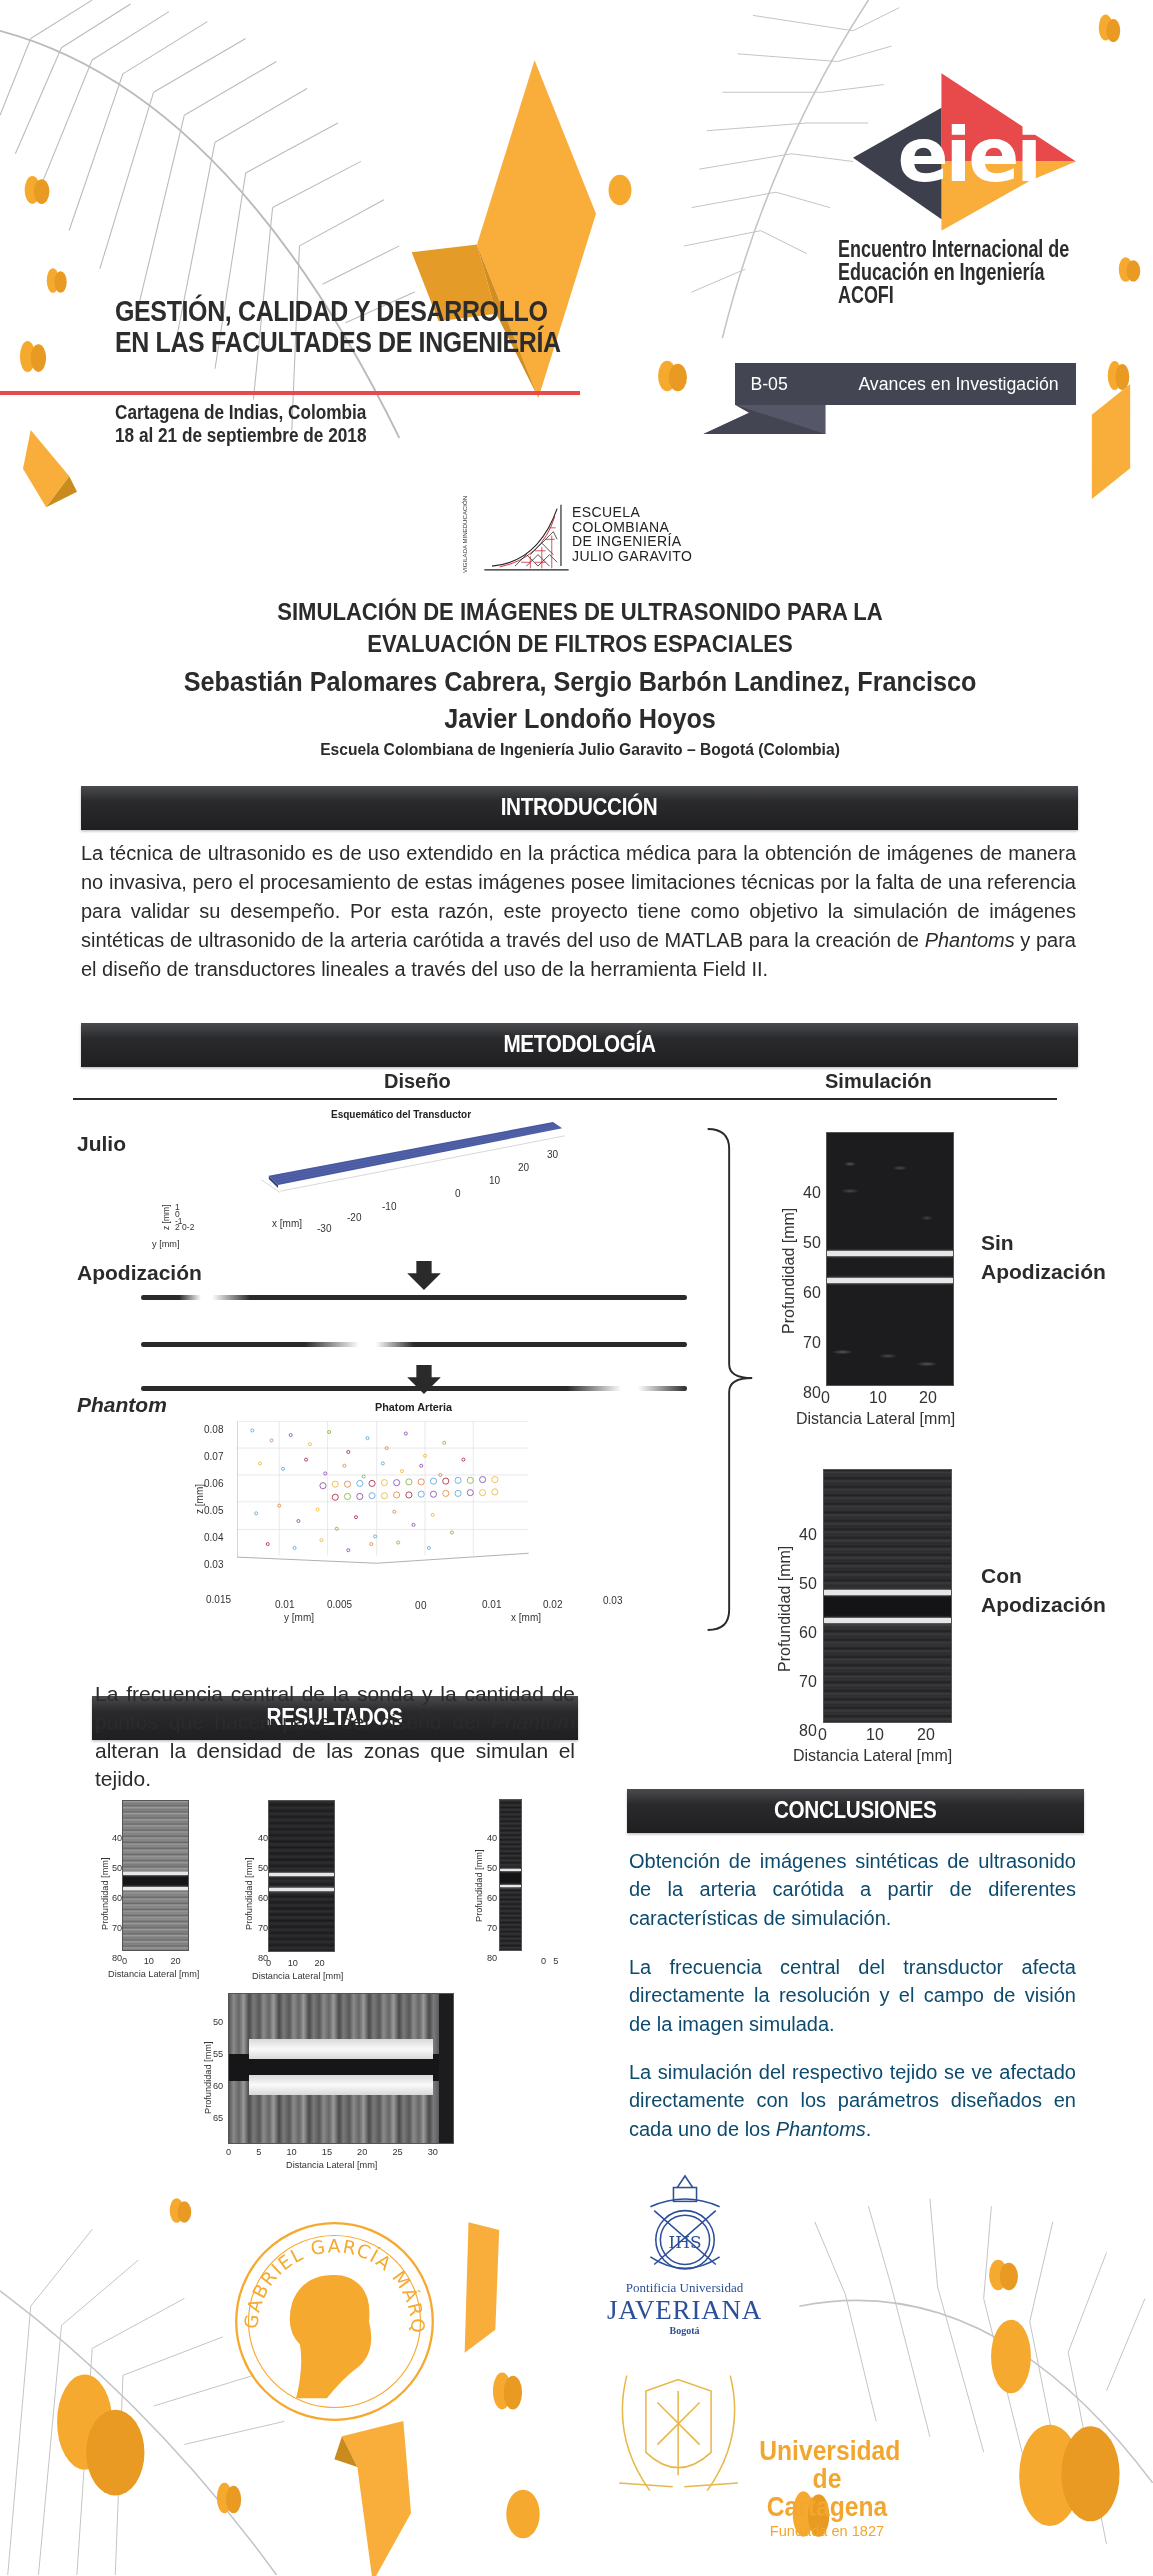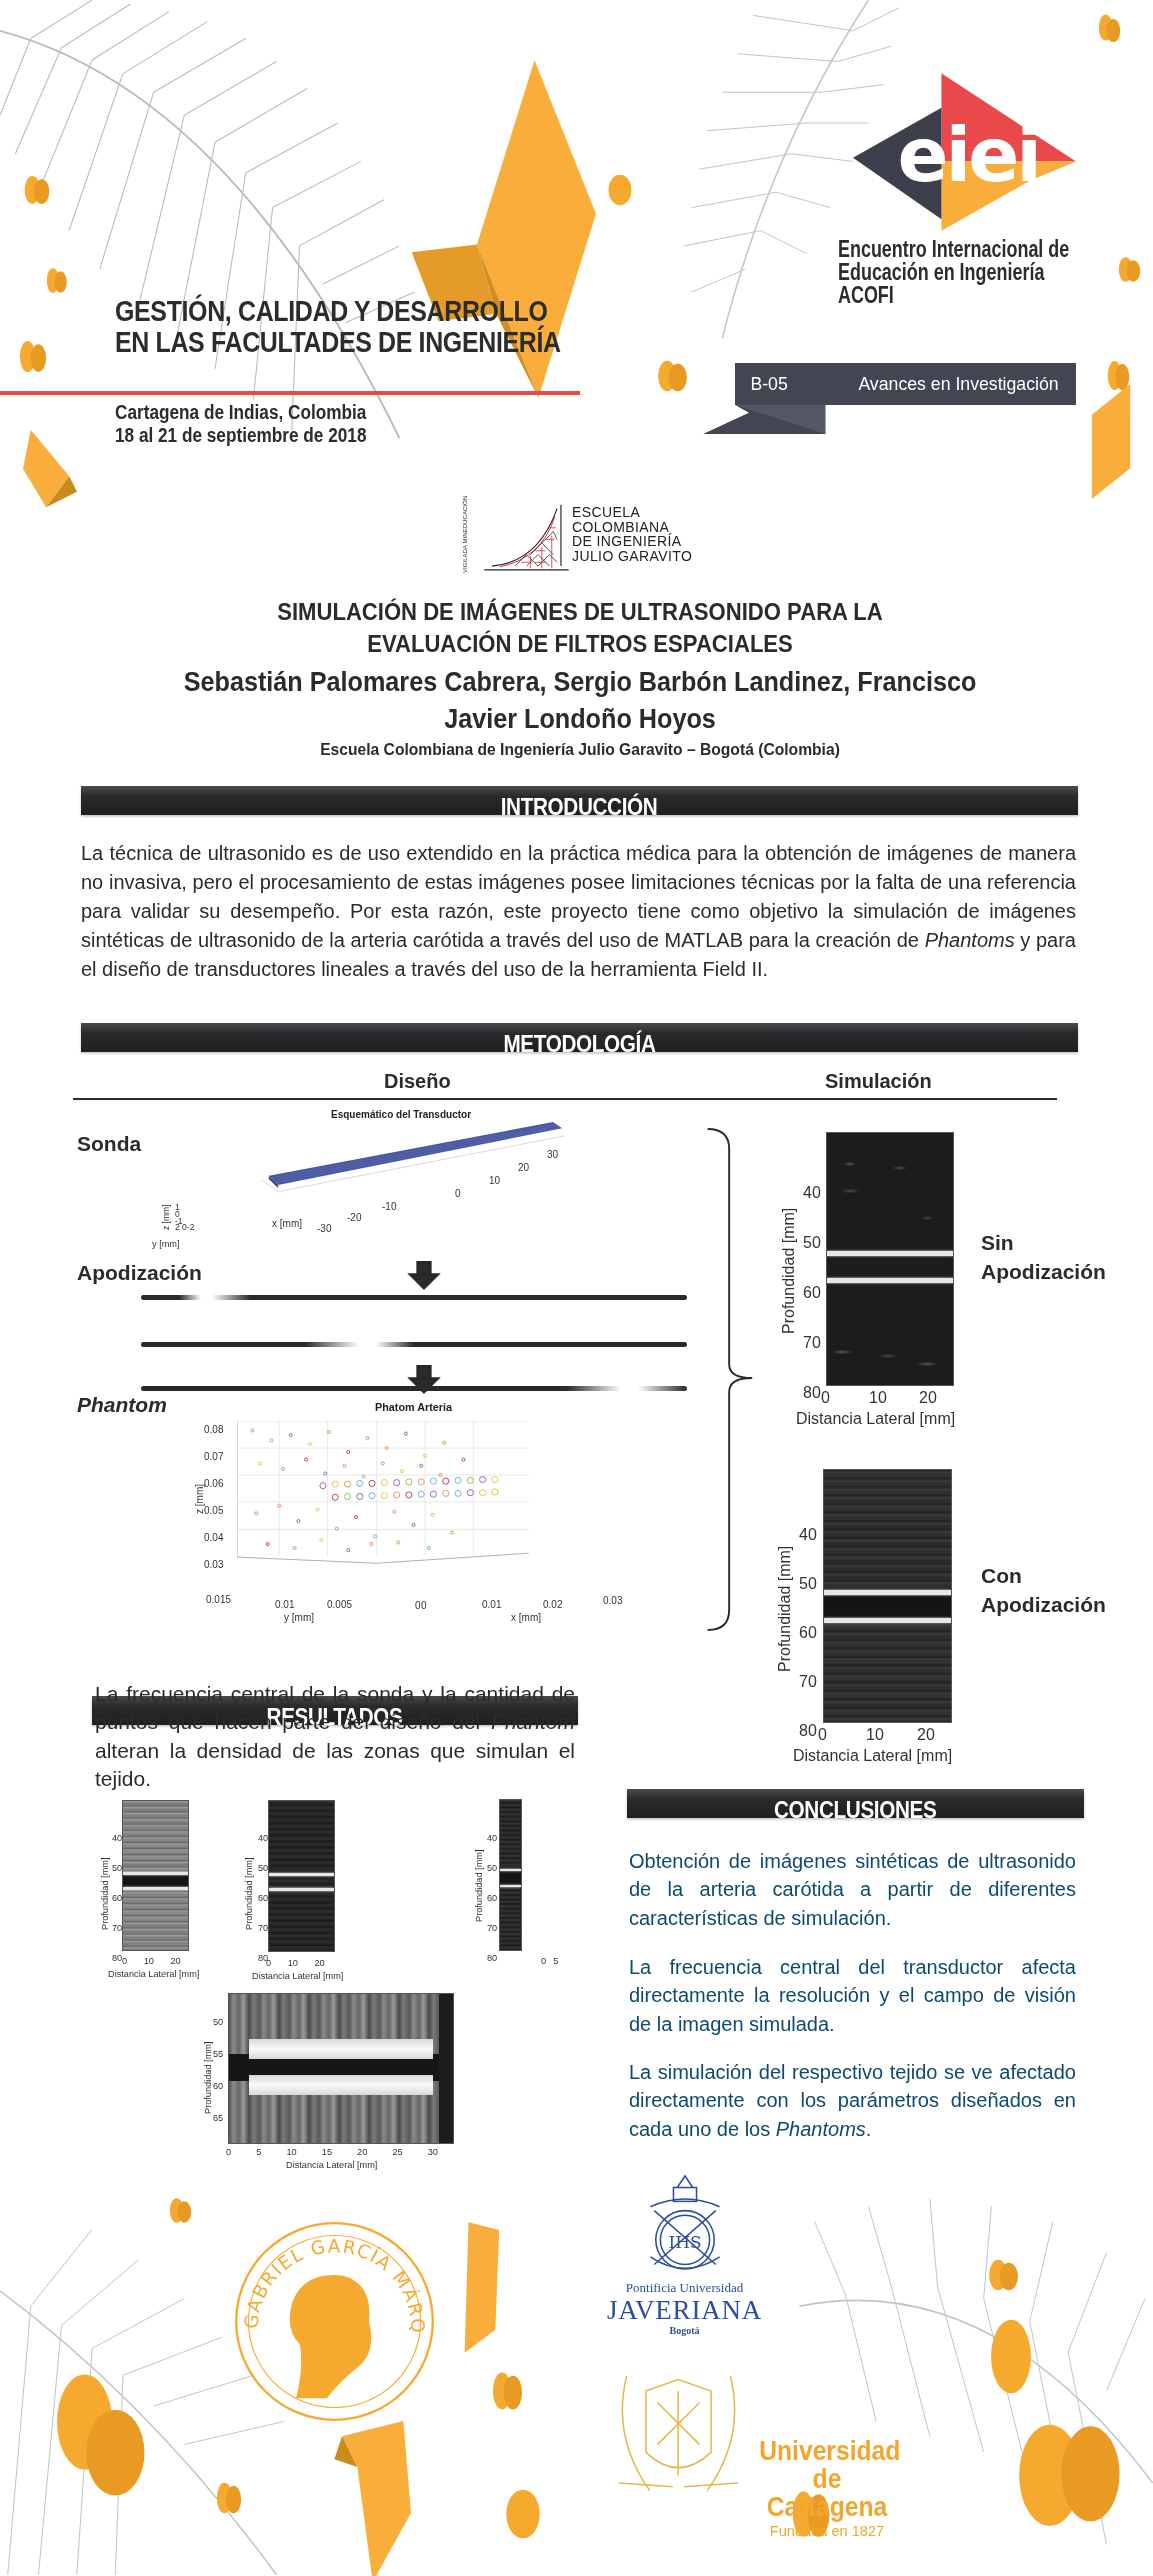--- a/index.html
+++ b/index.html
@@ -28,21 +28,21 @@
 
   
   .ecij-logo { left: 461px; top: 496px; width: 238px; height: 77px; }
 
   
   .title-block { left: 69px; top: 596px; width: 1022px; text-align: center; }
   .paper-title { font-weight: 700; font-size: 24px; line-height: 32px; color: #2b2b2b; transform: scaleX(0.92); }
   .authors { font-weight: 700; font-size: 28px; line-height: 37px; color: #2b2b2b; margin-top: 3.1px; transform: scaleX(0.9); }
   .affil { font-weight: 700; font-size: 17px; line-height: 26px; color: #2b2b2b; transform: scaleX(0.92); }
 
-  .section-bar { position: absolute; height: 29px; background: linear-gradient(#4a4b4e 0%, #2a2a2d 35%, #1f1f22 100%); box-shadow: 0 2.3px 2.3px rgba(0,0,0,0.25); color: #fff; text-align: center; font-weight: 700; font-size: 23px; line-height: 42px; letter-spacing: -0.4px; }
+  .section-bar { position: absolute; height: 44px; background: linear-gradient(#4a4b4e 0%, #2a2a2d 35%, #1f1f22 100%); box-shadow: 0 2.3px 2.3px rgba(0,0,0,0.25); color: #fff; text-align: center; font-weight: 700; font-size: 23px; line-height: 42px; letter-spacing: -0.4px; }
   .section-bar span { display: inline-block; transform: scaleX(0.9); }
 
   .body-text { position: absolute; font-size: 20px; line-height: 29px; color: #2b2b2b; text-align: justify; font-family: "Liberation Sans", "DejaVu Sans", sans-serif; }
   .body-text em { font-style: italic; }
 
   .subhead { position: absolute; font-weight: 700; font-size: 20px; color: #2b2b2b; }
   .hrule { position: absolute; height: 1.5px; background: #2b2b2b; }
 
   .side-label { position: absolute; font-weight: 700; font-size: 21px; color: #2b2b2b; }
 
@@ -309,21 +309,21 @@
 </div>
 
 <div class="section-bar" style="left:81px;top:786px;width:997px;"><span>INTRODUCCIÓN</span></div>
 <p class="body-text" style="left:81px;top:839px;width:995px;"><span>La técnica de ultrasonido es de uso extendido en la práctica médica para la obtención de imágenes de manera no invasiva, pero el procesamiento de estas imágenes posee limitaciones técnicas por la falta de una referencia para validar su desempeño. Por esta razón, este proyecto tiene como objetivo la simulación de imágenes sintéticas de ultrasonido de la arteria carótida a través del uso de MATLAB para la creación de </span><em>Phantoms</em><span>  y para el diseño de transductores lineales a través del uso de la herramienta Field II.</span></p>
 
 <div class="section-bar" style="left:81px;top:1023px;width:997px;"><span>METODOLOGÍA</span></div>
 <div class="subhead" style="left:384px;top:1070px;">Diseño</div>
 <div class="subhead" style="left:825px;top:1070px;">Simulación</div>
 <div class="hrule" style="left:73px;top:1098px;width:984px;"></div>
 
-<div class="side-label" style="left:77px;top:1132px;">Sonda</div>
+<div class="side-label" style="left:77px;top:1132px;">Julio</div>
 <div class="side-label" style="left:77px;top:1261px;">Apodización</div>
 <div class="side-label" style="left:77px;top:1393px;font-style:italic;">Phantom</div>
 
 <div class="chart-title" style="left:331px;top:1109px;">Esquemático del Transductor</div>
 <svg class="abs" style="left:169px;top:1122px" width="430" height="123" viewBox="0 0 560 160">
   <polygon points="130,70 500,0 512,8 142,82" fill="#4a5aa0"></polygon>
   <polygon points="130,70 142,82 142,86 130,74" fill="#38427a"></polygon>
   <g stroke="#6070b8" stroke-width="0.6">
     <line x1="132" y1="73" x2="503" y2="3"></line>
       <line x1="135" y1="76" x2="506" y2="5"></line>

